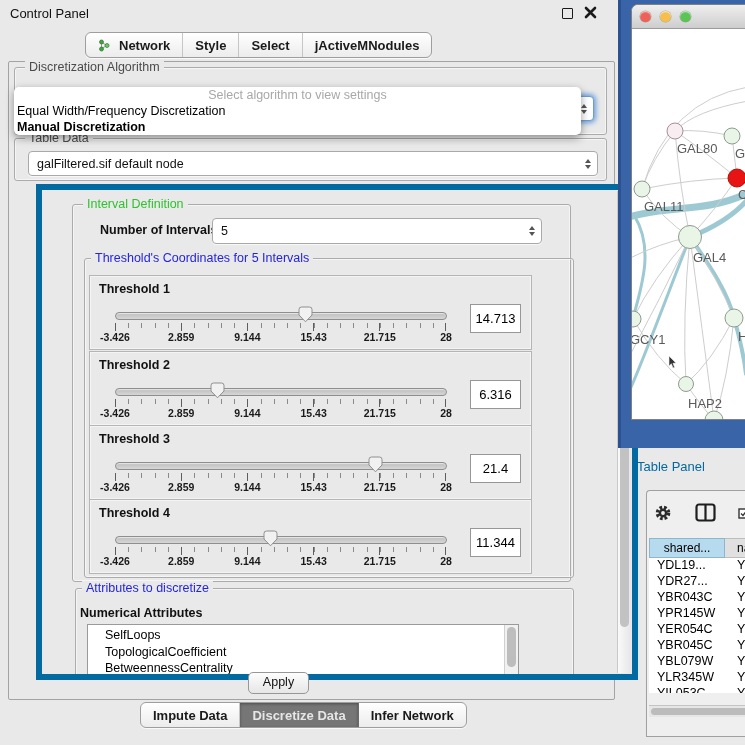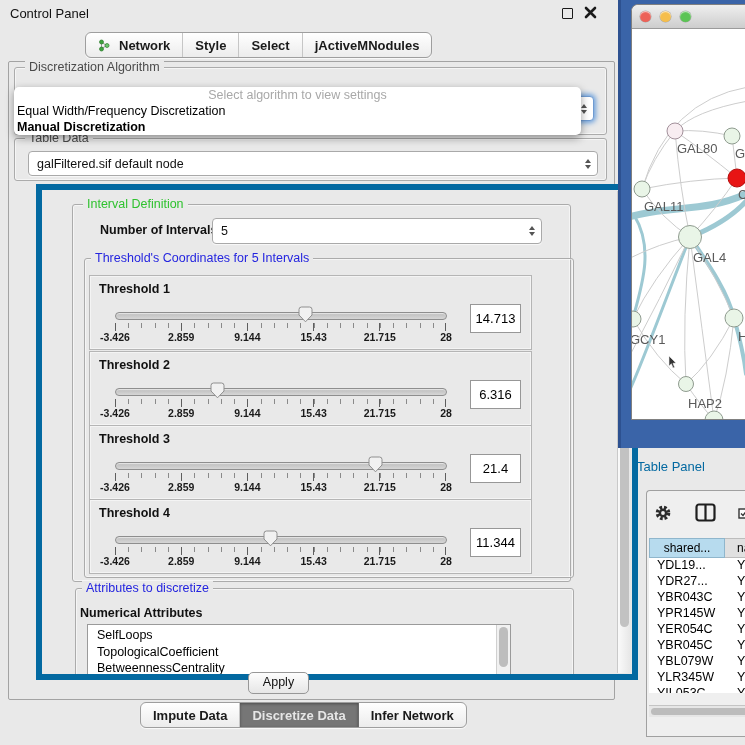--- a/index.html
+++ b/index.html
@@ -60,21 +60,21 @@
   .thr-track{position:absolute;left:0;top:2px;width:330px;height:6px;background:linear-gradient(#bdbdbd,#d6d6d6);border:1px solid #8e8e8e;border-radius:4px;box-shadow:inset 0 1px 1px rgba(255,255,255,.6);}
   .thr-thumb{position:absolute;top:-4px;width:15px;height:17px;cursor:pointer;}
   .ticks{position:absolute;left:25px;top:47px;width:331px;height:8px;}
   .ticks .minor{position:absolute;left:0;top:0;width:100%;height:5px;background:repeating-linear-gradient(to right,#8a8a8a 0 1px,transparent 1px 13.24px);}
   .ticks .majr{position:absolute;left:0;top:0;width:100%;height:8px;background:repeating-linear-gradient(to right,#5e5e5e 0 1px,transparent 1px 66px);}
   .ticklabels{position:absolute;left:25px;top:55px;width:331px;height:12px;}
   .ticklabels span{position:absolute;transform:translateX(-50%);font-size:10.5px;font-weight:700;color:#1a1a1a;white-space:nowrap;}
   .thr-value{position:absolute;left:380px;top:28px;width:49px;height:27px;border:1px solid #979797;background:#fff;font-size:13px;text-align:center;font-family:"Liberation Sans",sans-serif;color:#000;padding:0;}
 
   
-  #attr-list{position:absolute;left:45px;top:434px;width:422px;height:60px;background:#fff;border:1px solid #9a9a9a;font-size:12.5px;color:#000;overflow:hidden;}
+  #attr-list{position:absolute;left:45px;top:434px;width:422px;height:60px;background:#fff;border:1px solid #9a9a9a;font-size:12.5px;color:#000;overflow:hidden;padding-left:8px;}
   #attr-list .li{padding:1px 0 1px 9px;line-height:14.5px;cursor:pointer;}
   #attr-scrollbar{position:absolute;right:0;top:0;bottom:0;width:13px;background:#f1f1f1;border-left:1px solid #d0d0d0;}
   #attr-scrollbar .thumbv{position:absolute;left:2px;top:2px;width:9px;height:40px;border-radius:5px;background:#bdbdbd;}
 
   #apply-btn{position:absolute;left:239px;top:610px;width:59px;height:20px;border:1px solid #979797;border-radius:5px;background:linear-gradient(#fdfdfd,#e6e6e6);font-size:12.5px;color:#111;text-align:center;line-height:19px;cursor:pointer;}
 
   
   #net-frame{position:absolute;left:618px;top:0;width:127px;height:448px;background:var(--c-window_frame_blue,#3A64A8);box-shadow:inset 3px 0 0 #2d5190;}
   #net-window{position:absolute;left:631px;top:4px;width:114px;height:414px;border:1px solid #808080;border-right:none;border-radius:7px 0 0 0;overflow:hidden;background:#fff;}
   #net-titlebar{position:relative;height:23px;background:linear-gradient(#efefef,#cdcdcd);border-bottom:1px solid #9b9b9b;}

